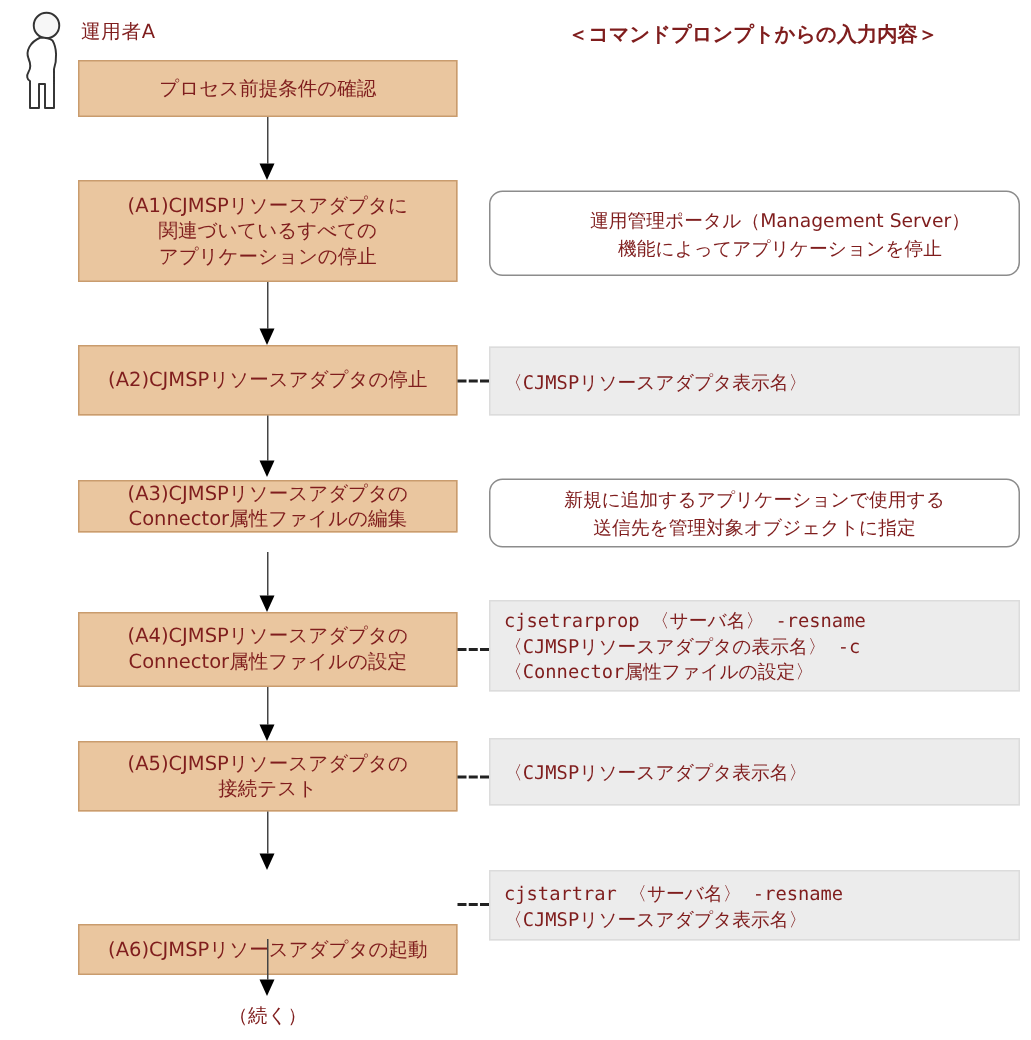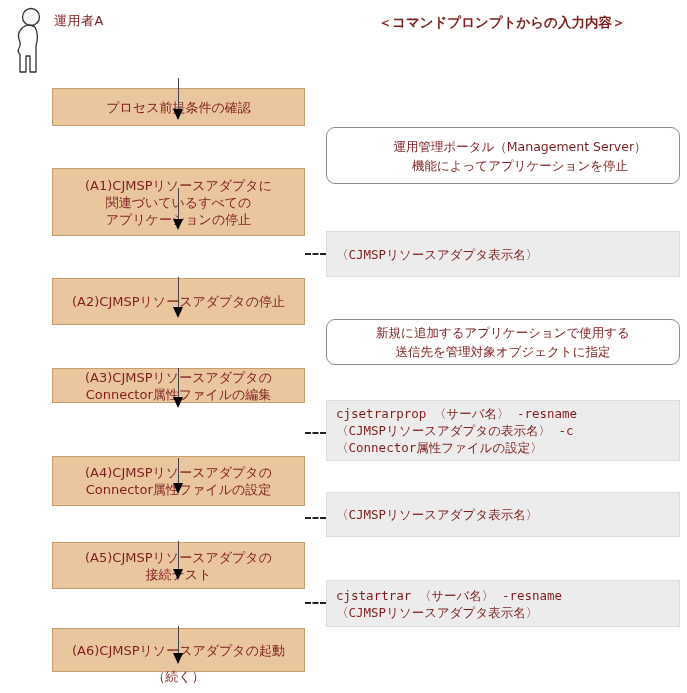--- a/index.html
+++ b/index.html
@@ -20,21 +20,21 @@
     position:absolute;left:322px;top:14px;width:360px;
     text-align:center;font-weight:bold;font-size:13.5px;
     font-family:"DejaVu Sans",sans-serif;
   }
   .step-box{
     position:absolute;left:52px;width:253px;
     box-sizing:border-box;
     background:var(--step-fill,#EAC69F);
     border:1px solid var(--step-border,#C99C6E);
     display:flex;flex-direction:column;justify-content:center;
-    text-align:center;font-size:13px;line-height:17px;margin-top:48px;
+    text-align:center;font-size:13px;line-height:17px;
   }
   .note{
     position:absolute;left:326px;width:354px;
     box-sizing:border-box;
     font-size:12.5px;
   }
   .note-info{
     background:#ffffff;
     border:1px solid var(--info-border,#8C8C8C);
     border-radius:9px;
@@ -155,21 +155,21 @@
         <div class="">接続テスト</div>
       </div>
       <div class="note note-command" style="top: 492px; height: 45px;">
         <div class="">〈CJMSPリソースアダプタ表示名〉</div>
       </div>
       <div class="dash-connector" style="left: 305px; top: 516.5px;"></div>
       <div class="arrow" style="left: 172px; top: 541px; height: 39px;">
         <div class="shaft"></div>
         <div class="head"></div>
       </div>
-      <div class="step-box" style="top: 580px; height: 44px;">
+      <div class="step-box" style="top: 616px; height: 34px;">
         <div class="">(A6)CJMSPリソースアダプタの起動</div>
       </div>
       <div class="note note-command" style="top: 580px; height: 47px;">
         <div class="">cjstartrar 〈サーバ名〉 -resname</div>
         <div class="">〈CJMSPリソースアダプタ表示名〉</div>
       </div>
       <div class="dash-connector" style="left: 305px; top: 602px;"></div>
       <div class="arrow" style="left: 172px; top: 626px; height: 38px;">
         <div class="shaft"></div>
         <div class="head"></div>

